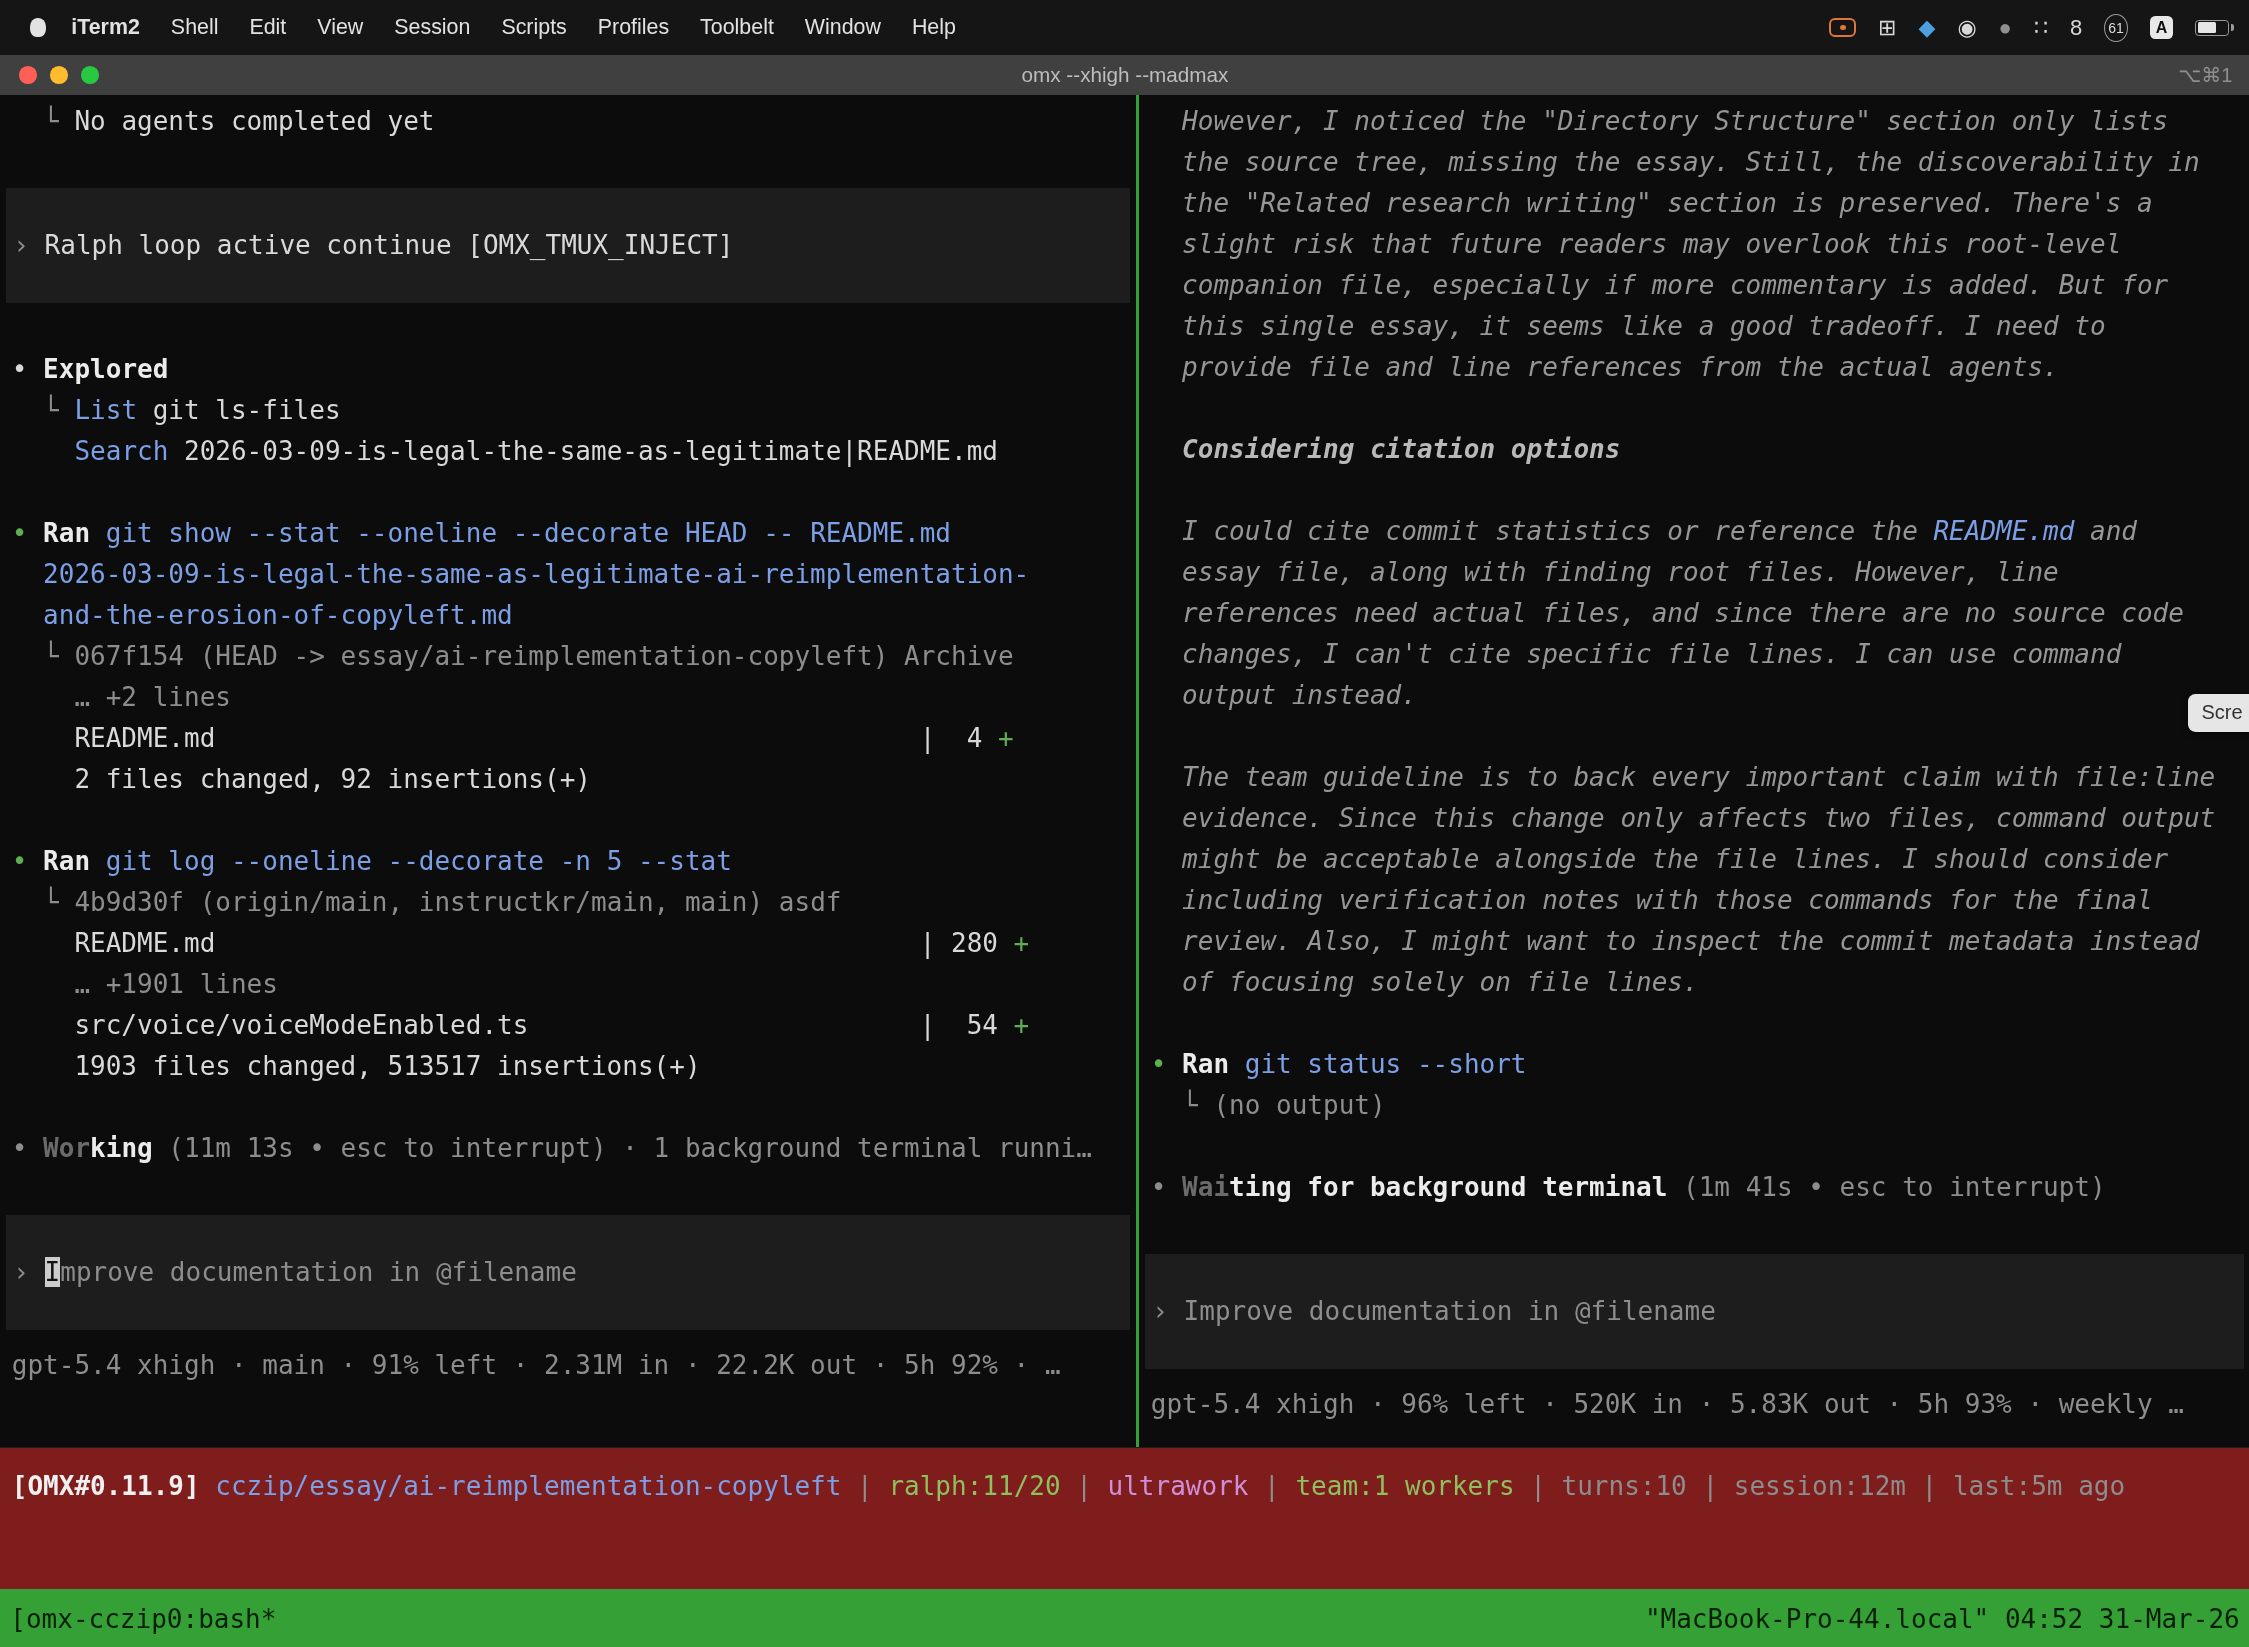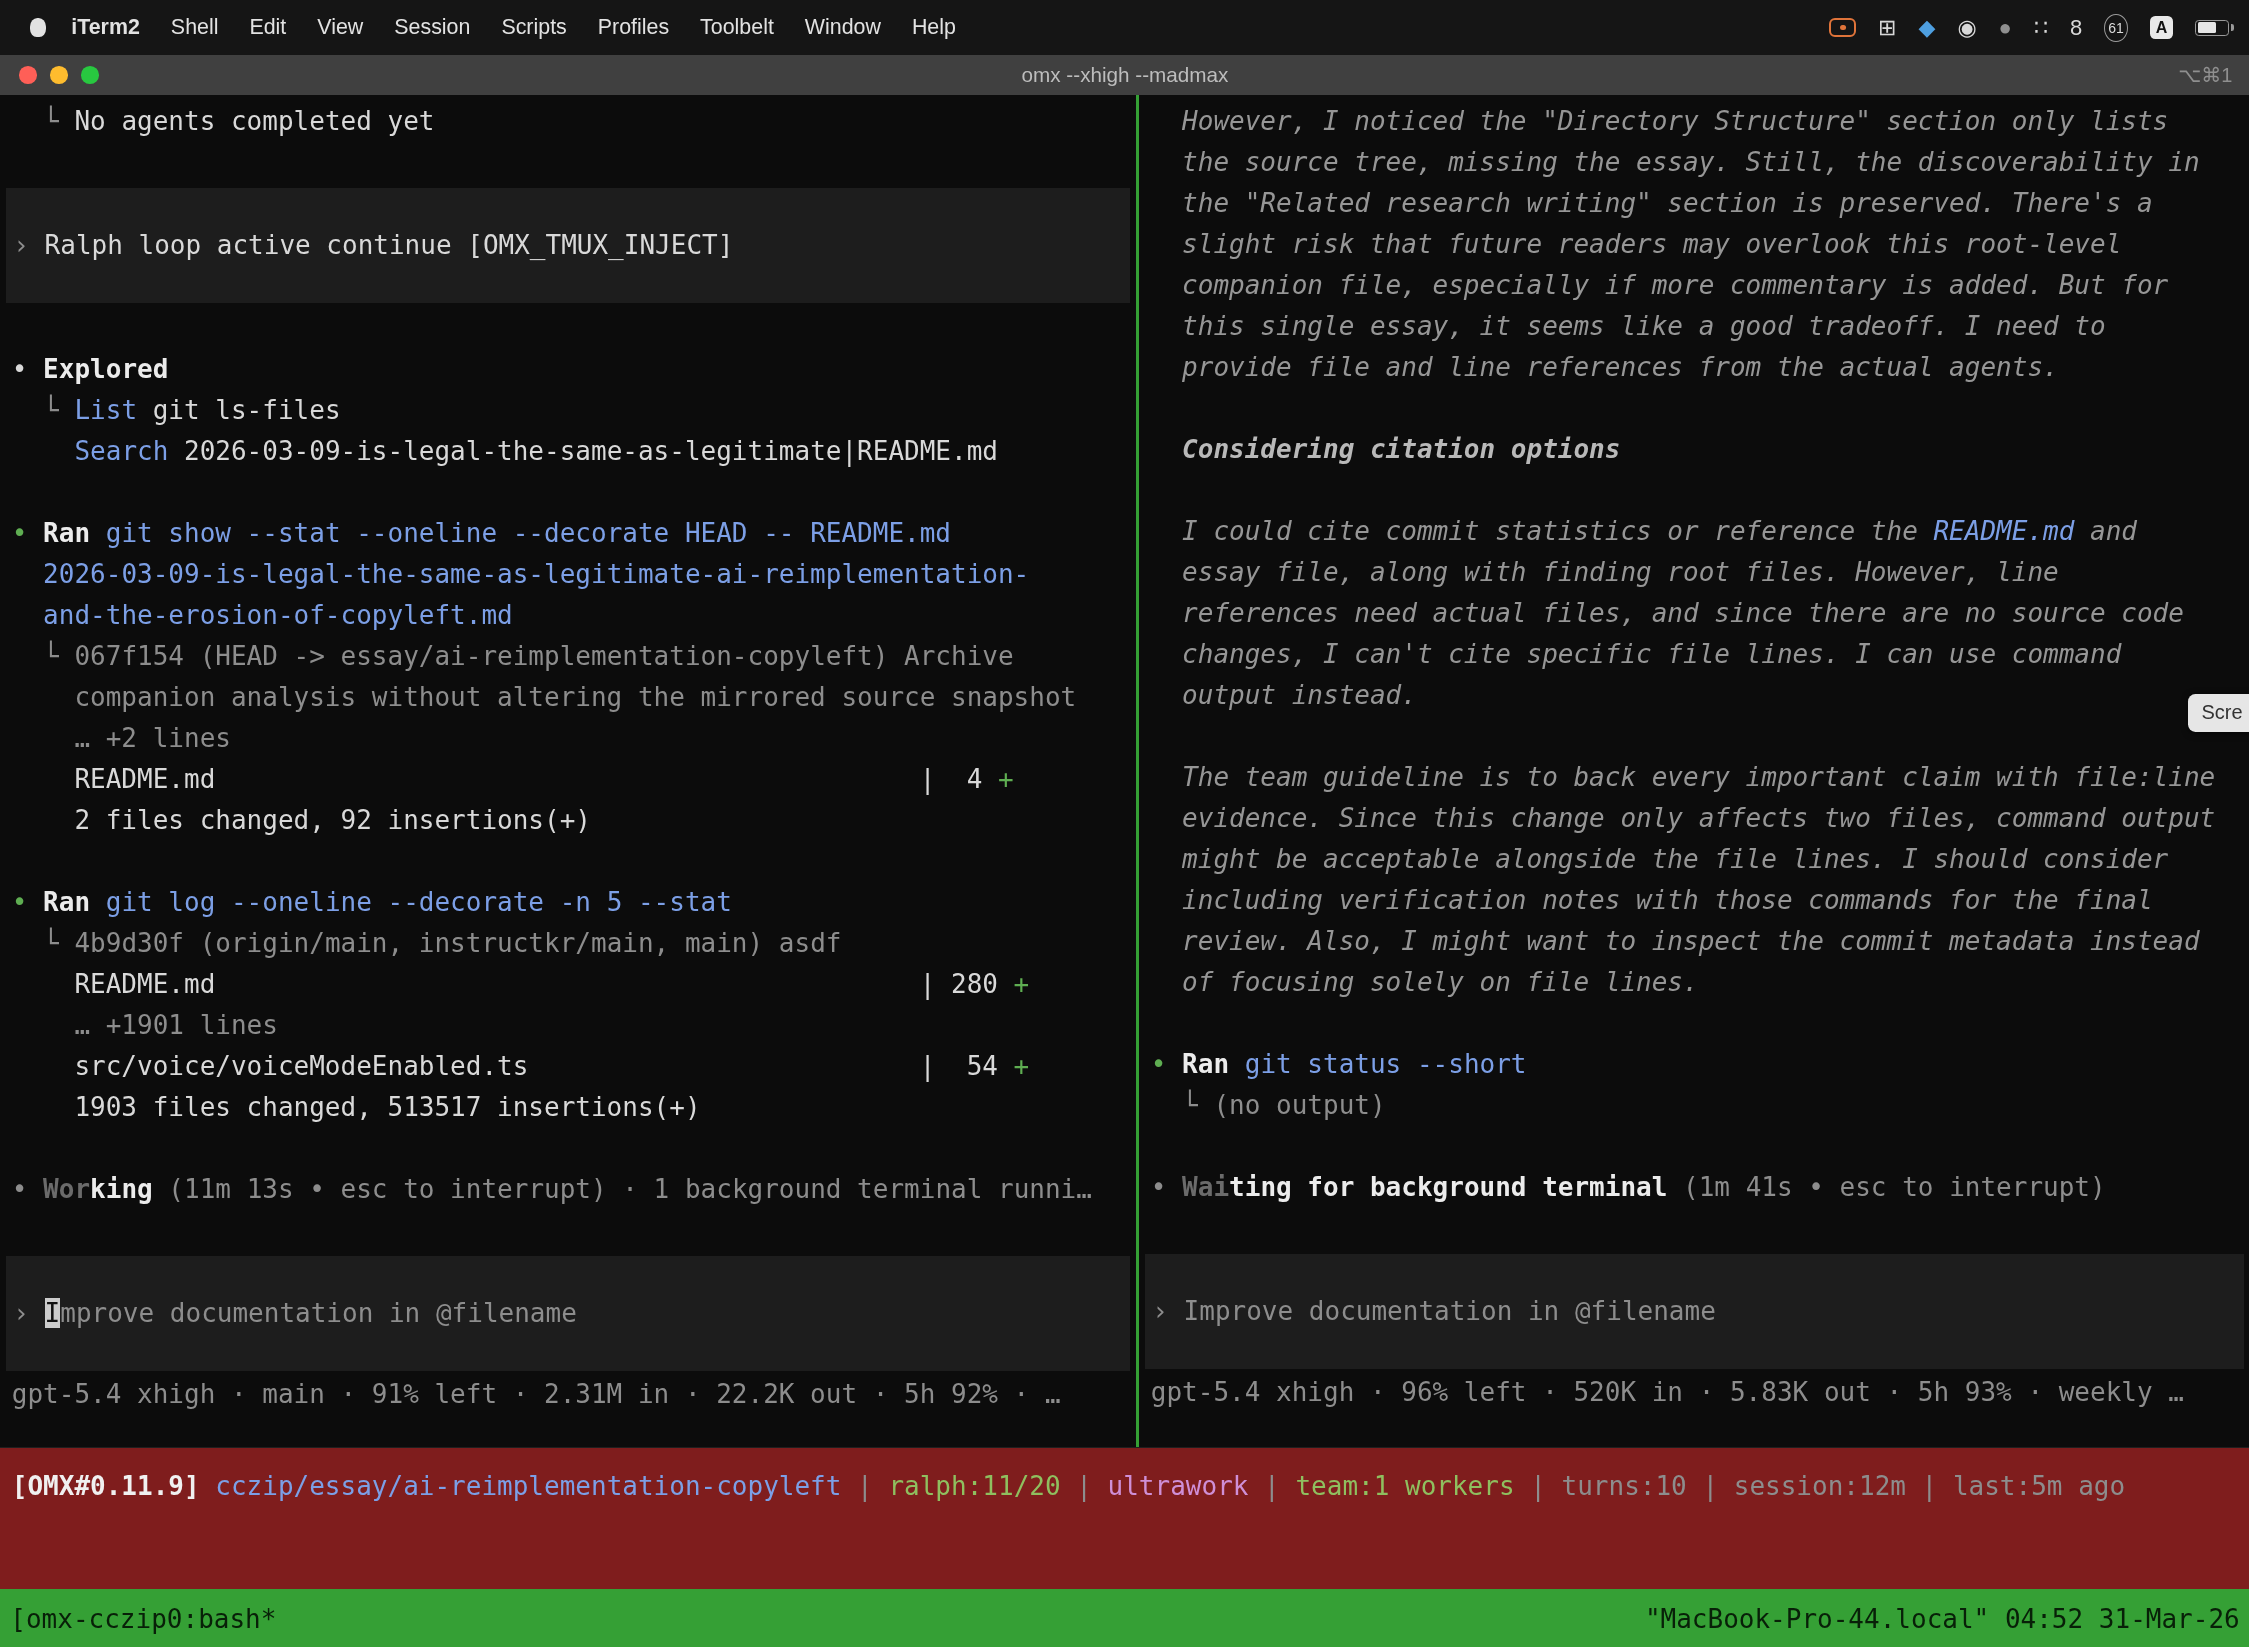--- a/index.html
+++ b/index.html
@@ -41,21 +41,21 @@
   .terminal { flex:none; height:1352px; display:flex; background:#0c0c0c; position:relative; overflow:hidden; }
   .pane { padding-top:5.9px; overflow:hidden; }
   .pane.left { width:1136px; flex:none; }
   .pane.right { flex:1; }
   .divider { width:3px; background:#35a035; flex:none; }
 
   .t-line { font-size:26px; line-height:41px; white-space:pre; padding:0 11.8px; }
   .t-blank { height:41px; }
   .t-block { margin:46px 5.9px; background:#1d1d1d; border-radius:0; padding:37px 7.4px;
              font-size:26px; line-height:41px; white-space:pre; }
-  .t-input { margin-bottom:3px; }
+  .t-input { margin-bottom:15px; }
 
   .s-fg { color:#d9d9d9; }
   .s-gray { color:#8d8d8d; }
   .s-blue { color:#7c9fe6; }
   .s-green { color:#5fae52; }
   .s-bold { color:#ececec; font-weight:bold; }
   .s-dimbold { color:#6b6b6b; font-weight:bold; }
   .s-think { color:#969696; font-style:italic; }
   .s-thinkbold { color:#b9b9b9; font-style:italic; font-weight:bold; }
   .s-blueitalic { color:#7c9fe6; font-style:italic; }
@@ -127,21 +127,20 @@
         <div class="t-line"><span class="s-gray">  └ </span><span class="s-fg">No agents completed yet</span></div>
         <div class="t-block"><span class="s-gray">› </span><span class="s-fg">Ralph loop active continue [OMX_TMUX_INJECT]</span></div>
         <div class="t-line"><span class="s-fg">• </span><span class="s-bold">Explored</span></div>
         <div class="t-line"><span class="s-gray">  └ </span><span class="s-blue">List</span><span class="s-fg"> git ls-files</span></div>
         <div class="t-line"><span class="s-fg">    </span><span class="s-blue">Search</span><span class="s-fg"> 2026-03-09-is-legal-the-same-as-legitimate|README.md</span></div>
         <div class="t-blank"></div>
         <div class="t-line"><span class="s-green">• </span><span class="s-bold">Ran</span><span class="s-fg"> </span><span class="s-blue">git show --stat --oneline --decorate HEAD -- README.md</span></div>
         <div class="t-line"><span class="s-fg">  </span><span class="s-blue">2026-03-09-is-legal-the-same-as-legitimate-ai-reimplementation-</span></div>
         <div class="t-line"><span class="s-fg">  </span><span class="s-blue">and-the-erosion-of-copyleft.md</span></div>
         <div class="t-line"><span class="s-gray">  └ </span><span class="s-gray">067f154 (HEAD -&gt; essay/ai-reimplementation-copyleft) Archive</span></div>
-        <div class="t-line"><span class="s-gray">    companion analysis without altering the mirrored source snapshot</span></div>
         <div class="t-line"><span class="s-gray">    … +2 lines</span></div>
         <div class="t-line"><span class="s-fg">    README.md                                             |  4 </span><span class="s-green">+</span></div>
         <div class="t-line"><span class="s-fg">    2 files changed, 92 insertions(+)</span></div>
         <div class="t-blank"></div>
         <div class="t-line"><span class="s-green">• </span><span class="s-bold">Ran</span><span class="s-fg"> </span><span class="s-blue">git log --oneline --decorate -n 5 --stat</span></div>
         <div class="t-line"><span class="s-gray">  └ </span><span class="s-gray">4b9d30f (origin/main, instructkr/main, main) asdf</span></div>
         <div class="t-line"><span class="s-fg">    README.md                                             | 280 </span><span class="s-green">+</span></div>
         <div class="t-line"><span class="s-gray">    … +1901 lines</span></div>
         <div class="t-line"><span class="s-fg">    src/voice/voiceModeEnabled.ts                         |  54 </span><span class="s-green">+</span></div>
         <div class="t-line"><span class="s-fg">    1903 files changed, 513517 insertions(+)</span></div>

